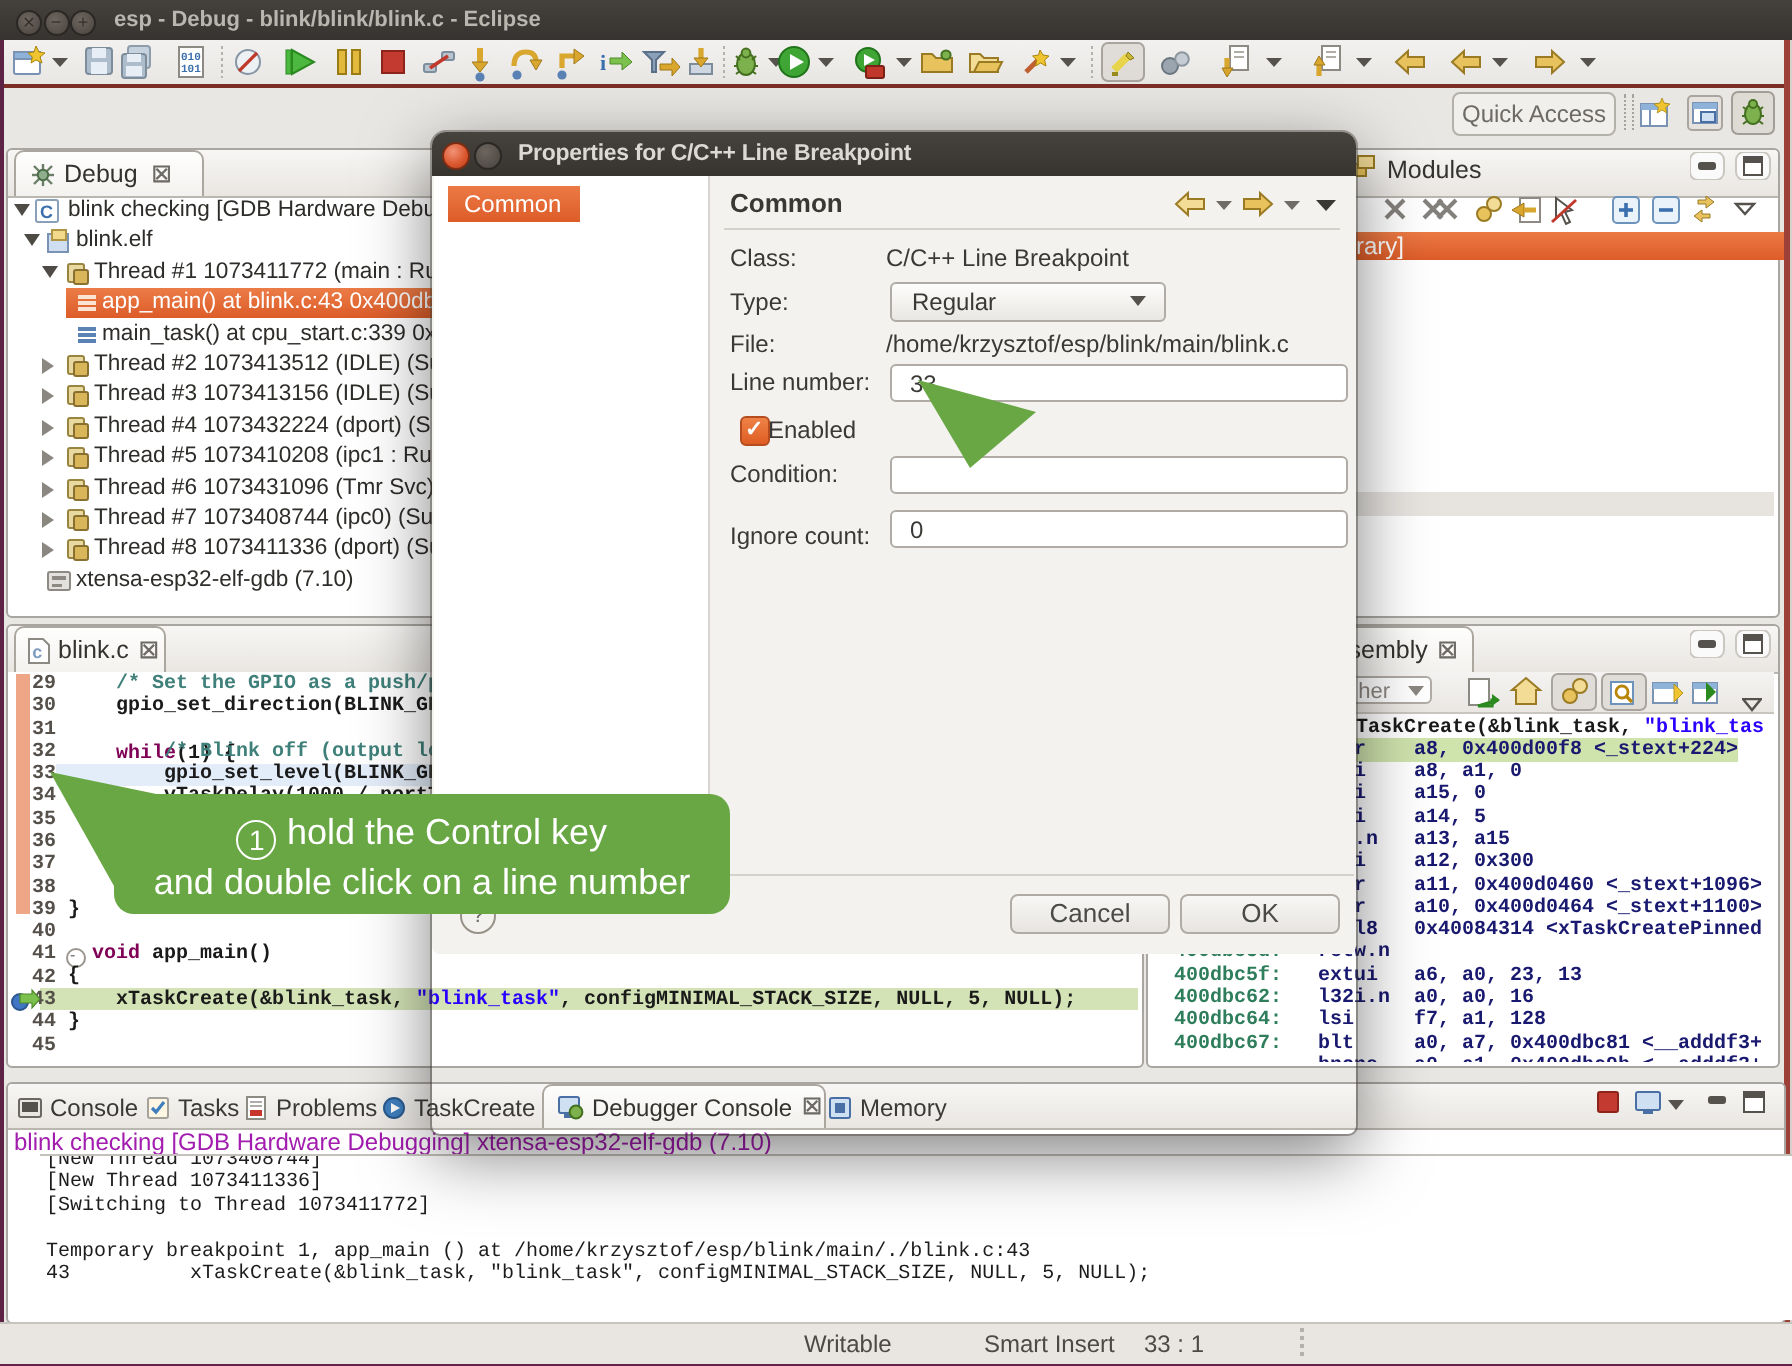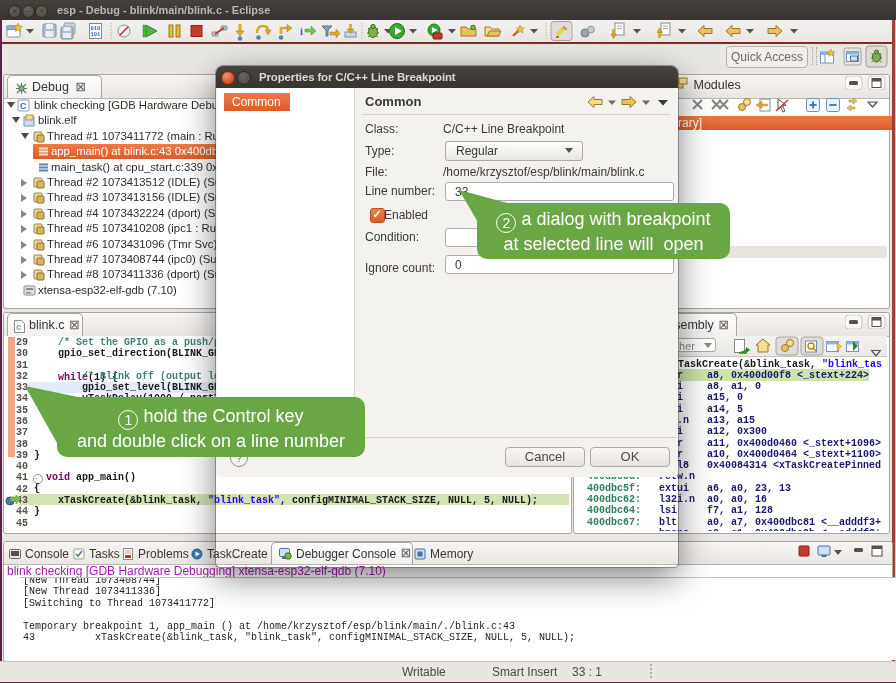--- a/index.html
+++ b/index.html
@@ -30,21 +30,21 @@
   .ctab{position:absolute;top:3px;height:19px;display:flex;align-items:center;font-size:12px;color:#3b3936;}
 </style>
 </head>
 <body>
 <div id="root">
 
 <div class="abs" style="left:0;top:0;width:896px;height:20px;background:linear-gradient(#45413d,#363330);"></div>
 <div class="abs" style="left:8px;top:4.5px;width:11px;height:11px;border-radius:50%;background:radial-gradient(circle at 40% 35%,#6d655e,#4a443f);border:1px solid #2a2724;color:#35302c;font-size:8px;line-height:11px;text-align:center;">✕</div>
 <div class="abs" style="left:21.5px;top:4.5px;width:11px;height:11px;border-radius:50%;background:radial-gradient(circle at 40% 35%,#6d655e,#4a443f);border:1px solid #2a2724;color:#35302c;font-size:9px;line-height:10px;text-align:center;">−</div>
 <div class="abs" style="left:35px;top:4.5px;width:11px;height:11px;border-radius:50%;background:radial-gradient(circle at 40% 35%,#6d655e,#4a443f);border:1px solid #2a2724;color:#35302c;font-size:9px;line-height:11px;text-align:center;">+</div>
-<div class="abs" style="left:57px;top:4px;font-size:11px;font-weight:bold;color:#b9b5af;letter-spacing:0px;">esp - Debug - blink/main/blink.c - Eclipse</div>
+<div class="abs" style="left:57px;top:4px;font-size:11px;font-weight:bold;color:#b9b5af;letter-spacing:0px;">esp - Debug - blink/blink/blink.c - Eclipse</div>
 
 <div class="abs" style="left:0;top:20px;width:896px;height:21.5px;background:linear-gradient(#f2f1ef,#e9e7e4);"></div>
 <div class="abs" id="toolbar-icons" style="left:0;top:20px;width:896px;height:22px;">
 <svg width="896" height="22">
 
   <g transform="translate(6,3)">
           <rect x="1" y="3" width="13" height="11" rx="1" fill="#fff" stroke="#7a93b5"></rect>
           <rect x="1" y="3" width="13" height="3.5" fill="#8fb2d9" stroke="#7a93b5"></rect>
           <polygon points="12,0 13.5,3 16.5,3.5 14,5.5 15,8.5 12,7 9.5,8.5 10.2,5.5 8,3.5 11,3" fill="#f0c430" stroke="#a8860a" stroke-width="0.5"></polygon>
         </g>
@@ -683,24 +683,20 @@
 
   <div class="abs" style="left:1px;top:371px;width:460px;height:1px;background:#d5d1cb;"></div>
   <div class="abs" style="left:14px;top:383px;width:16px;height:16px;border:1px solid #979288;border-radius:50%;color:#6e6a64;font-size:11px;text-align:center;line-height:16px;">?</div>
   <div class="btn" style="left:289px;top:381px;width:78px;height:18px;line-height:18px;">Cancel</div>
   <div class="btn" style="left:374px;top:381px;width:78px;height:18px;line-height:18px;">OK</div>
 </div>
 
 <svg class="abs" style="left:440px;top:180px;" width="100" height="60">
       <polygon points="19,10 78,26 45,54" fill="#69a745"></polygon>
     </svg>
-<div class="callout" style="left:477px;top:203px;width:253px;height:56px;">
-  <div style="margin-top:5px;"><span class="circnum">2</span>a dialog with breakpoint</div>
-  <div>at selected line will&nbsp; open</div>
-</div>
 
 <svg class="abs" style="left:10px;top:375px;" width="90" height="75">
       <polygon points="15,11 73,23 47,68" fill="#69a745"></polygon>
     </svg>
 <div class="callout" style="left:57px;top:397px;width:308px;height:60px;line-height:22px;">
   <div style="margin-top:8px;"><span class="circnum">1</span>hold the Control key</div>
   <div>and double click on a line number</div>
 </div>
 
 </div>

